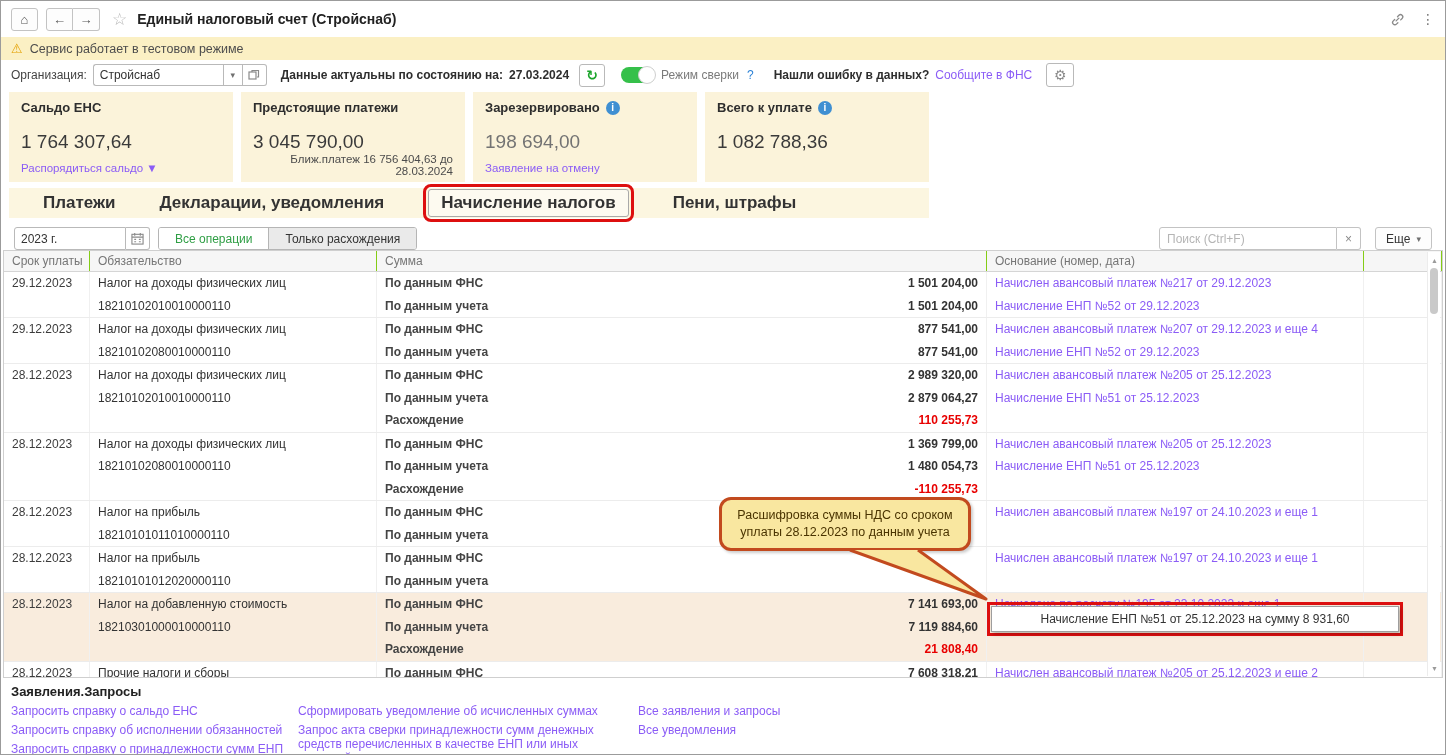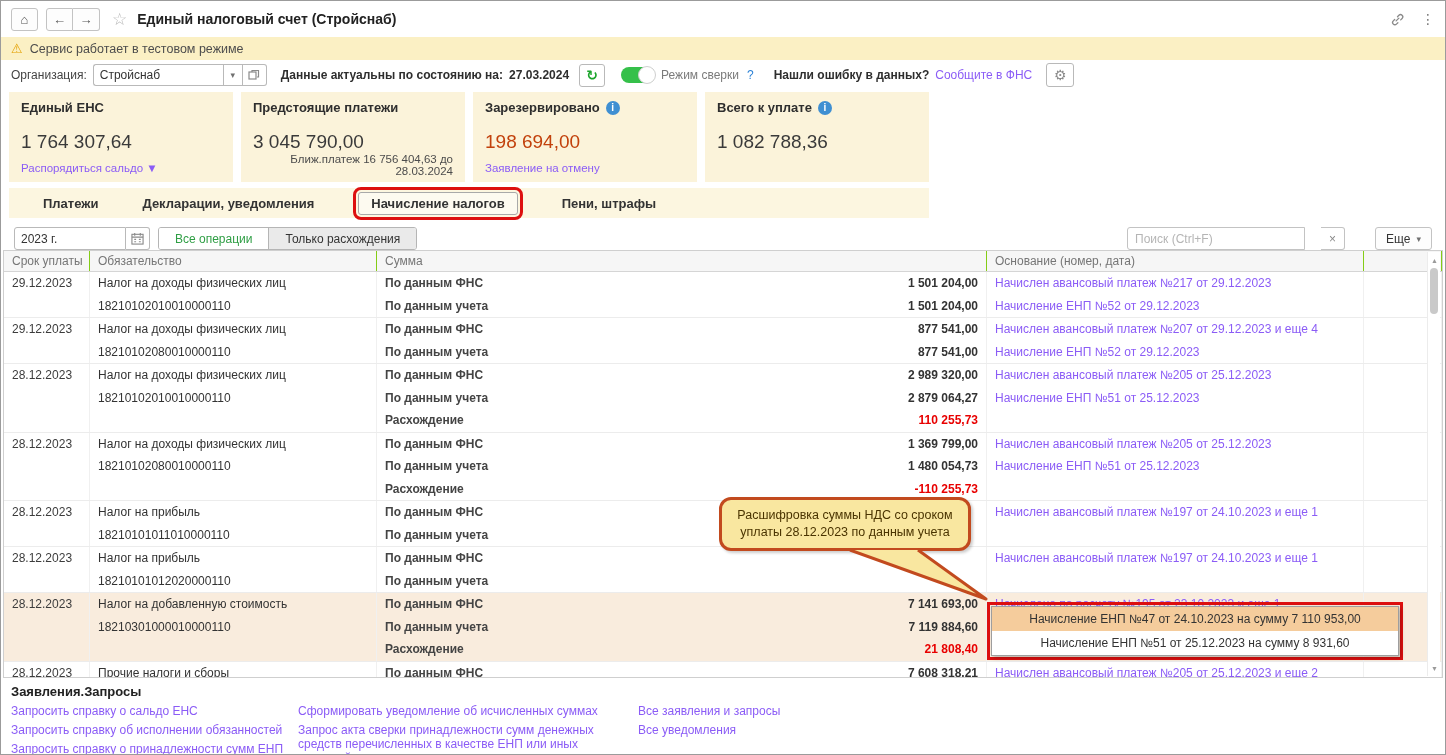--- a/index.html
+++ b/index.html
@@ -35,40 +35,40 @@
   .toggle .knob { position:absolute; right:-1px; top:-1px; width:18px; height:18px; border-radius:50%; background:#fff; border:1px solid #cfcfcf; }
   .help { color:#2c82d6; margin-left:2px; cursor:pointer; }
   .gearbtn { width:28px; height:24px; border:1px solid #b9b9b9; border-radius:3px; background:#fff; color:#8a8a8a; font-size:14px; display:flex; align-items:center; justify-content:center; margin-left:8px; cursor:pointer; }
   a, .link { color:#8b5cf6; cursor:pointer; }
 
   
   .cards { display:flex; gap:8px; padding:2px 8px 6px 8px; }
   .card { width:224px; height:90px; background:#fbf3da; padding:8px 12px; display:flex; flex-direction:column; }
   .card .c-title { font-weight:bold; font-size:13px; color:#2e2e2e; display:flex; align-items:center; gap:6px; }
   .card .c-value { font-size:19px; color:#3a3a3a; margin-top:16px; }
-  .card .c-value.green { color:#c2410c; }
+  .card .c-value.green { color:#737373; }
   .card .c-bottom { margin-top:auto; font-size:11.5px; }
   .card .c-note { text-align:right; color:#4c4c4c; font-size:11.5px; }
   .info-i { width:14px; height:14px; border-radius:50%; background:#3f8fd2; color:#fff; font-size:10px; font-weight:bold; display:inline-flex; align-items:center; justify-content:center; font-style:normal; }
 
   
   .tabsbar { height:30px; margin:0 8px; width:920px; background:#fcf6e0; display:flex; align-items:center; padding-left:34px; gap:44px; }
-  .tab { font-weight:bold; color:#333; cursor:pointer; white-space:nowrap; font-size:13px; }
+  .tab { font-weight:bold; color:#333; cursor:pointer; white-space:nowrap; font-size:17px; }
   .tab.selected { background:#fdfaf0; border:1px solid #a9a9a9; border-radius:3px; padding:3px 12px; }
   .tab.annotated { outline:3px solid #dd0f0f; outline-offset:2px; }
 
   
   .filterbar { height:32px; display:flex; align-items:flex-end; padding:0 13px; gap:8px; }
   .datebox { display:inline-flex; height:23px; }
   .datebox .dval { width:112px; border:1px solid #b9b9b9; border-radius:3px 0 0 3px; padding:0 6px; display:flex; align-items:center; background:#fff; }
   .datebox .cal { width:24px; border:1px solid #b9b9b9; border-left:none; border-radius:0 3px 3px 0; display:flex; align-items:center; justify-content:center; background:#fff; cursor:pointer; }
   .segs { display:inline-flex; border:1px solid #b5b5b5; border-radius:3px; overflow:hidden; height:23px; }
   .seg { padding:0 16px; display:flex; align-items:center; background:#eaeaea; color:#333; cursor:pointer; }
   .seg.on { background:#fff; color:#2e9e44; border-right:1px solid #b5b5b5; }
-  .filter-right { margin-left:auto; display:flex; align-items:center; gap:22px; }
+  .filter-right { margin-left:auto; display:flex; align-items:center; gap:6px; }
   .search { width:178px; height:23px; border:1px solid #c3c3c3; border-radius:3px 0 0 3px; padding:0 7px; font-size:12px; color:#333; font-family:inherit; }
   .search::placeholder { color:#b5b5b5; }
   .xbtn { width:24px; height:23px; border:1px solid #c3c3c3; border-left:none; border-radius:0 3px 3px 0; background:#fff; color:#8a8a8a; display:flex; align-items:center; justify-content:center; cursor:pointer; }
   .morebtn { height:23px; border:1px solid #c3c3c3; border-radius:3px; background:#fdfdfd; padding:0 10px; display:flex; align-items:center; gap:6px; color:#333; cursor:pointer; margin-left:8px; }
   .morebtn .ar { font-size:9px; color:#707070; }
 
   
   .tablewrap { position:relative; margin:0 2px; height:428px; border:1px solid #cfcfcf; overflow:hidden; }
   .grid { display:grid; grid-template-columns:86px 287px 610px 377px 1fr; }
   .thead { height:21px; background:#f6f6f6; border-bottom:1px solid #d5d5d5; color:#767676; }
@@ -166,21 +166,21 @@
     <span class="help">?</span>
     <span class="bold" style="margin-left:14px">Нашли ошибку в данных?</span>
     <a>Сообщите в ФНС</a>
     <span class="gearbtn">
         <span>⚙</span>
       </span>
   </div>
 
   <div class="cards" id="cards">
       <div class="card">
-        <div class="c-title">Единый ЕНС</div>
+        <div class="c-title">Сальдо ЕНС</div>
         <div class="c-value">1 764 307,64</div>
         <div class="c-bottom"><a>Распорядиться сальдо ▼</a></div>
       </div>
       <div class="card">
         <div class="c-title">Предстоящие платежи</div>
         <div class="c-value">3 045 790,00</div>
         <div class="c-bottom c-note">Ближ.платеж 16 756 404,63 до 28.03.2024</div>
       </div>
       <div class="card">
         <div class="c-title">Зарезервировано<i class="info-i">i</i></div>
@@ -489,18 +489,17 @@
     </div>
   </div>
 
   <div class="callout">Расшифровка суммы НДС со сроком уплаты 28.12.2023 по данным учета</div>
   <svg class="callout-tail" width="155" height="54" viewBox="0 0 155 54" style="left: 835px; top: 549px;">
     <path d="M14 0 L150 49 L82 0" fill="#f9e7a0" stroke="#c24a1e" stroke-width="3" stroke-linejoin="round"></path>
   </svg>
 
   <div class="popup-annot">
     <div class="popup" id="popup">
-        <div class="popup-item sel">Начисление ЕНП №47 от 24.10.2023 на сумму 7 110 953,00</div>
         <div class="popup-item">Начисление ЕНП №51 от 25.12.2023 на сумму 8 931,60</div>
       </div>
   </div>
 
 </div>
 
 </body></html>

